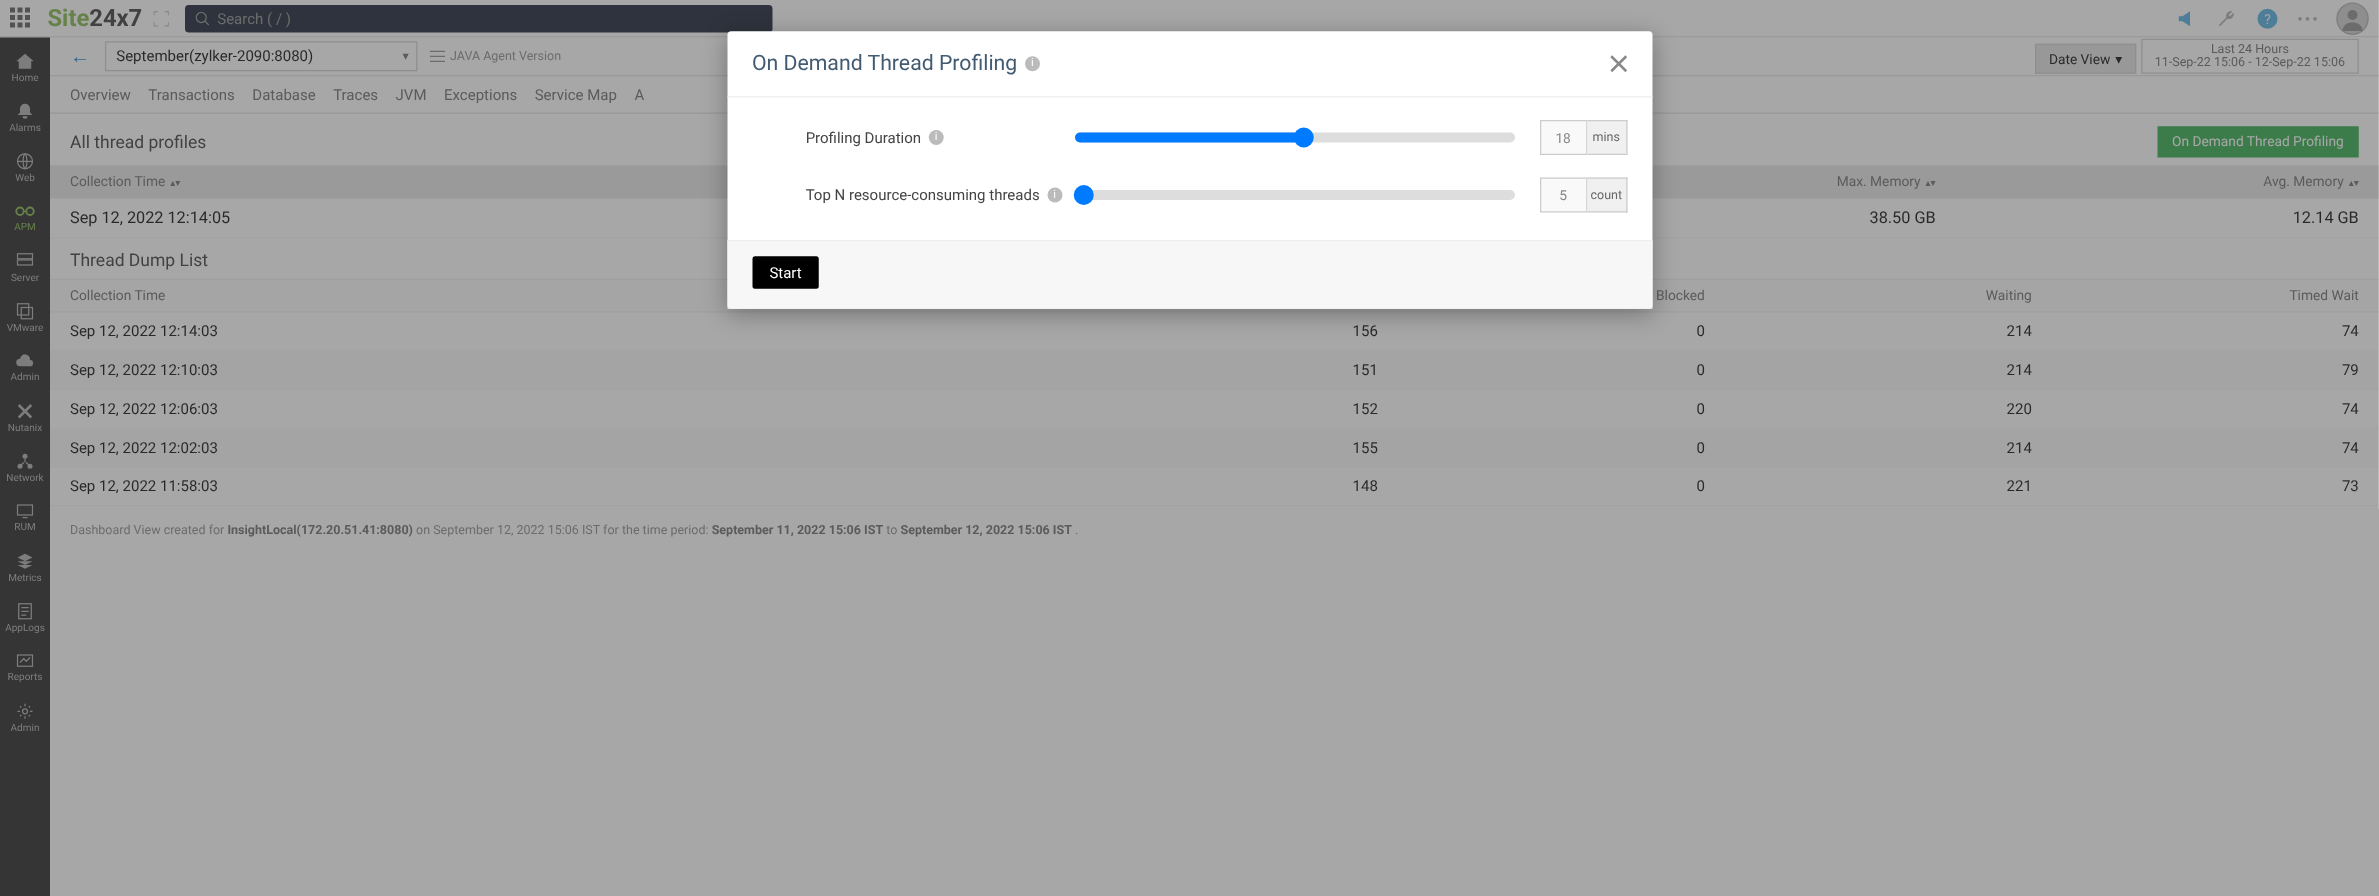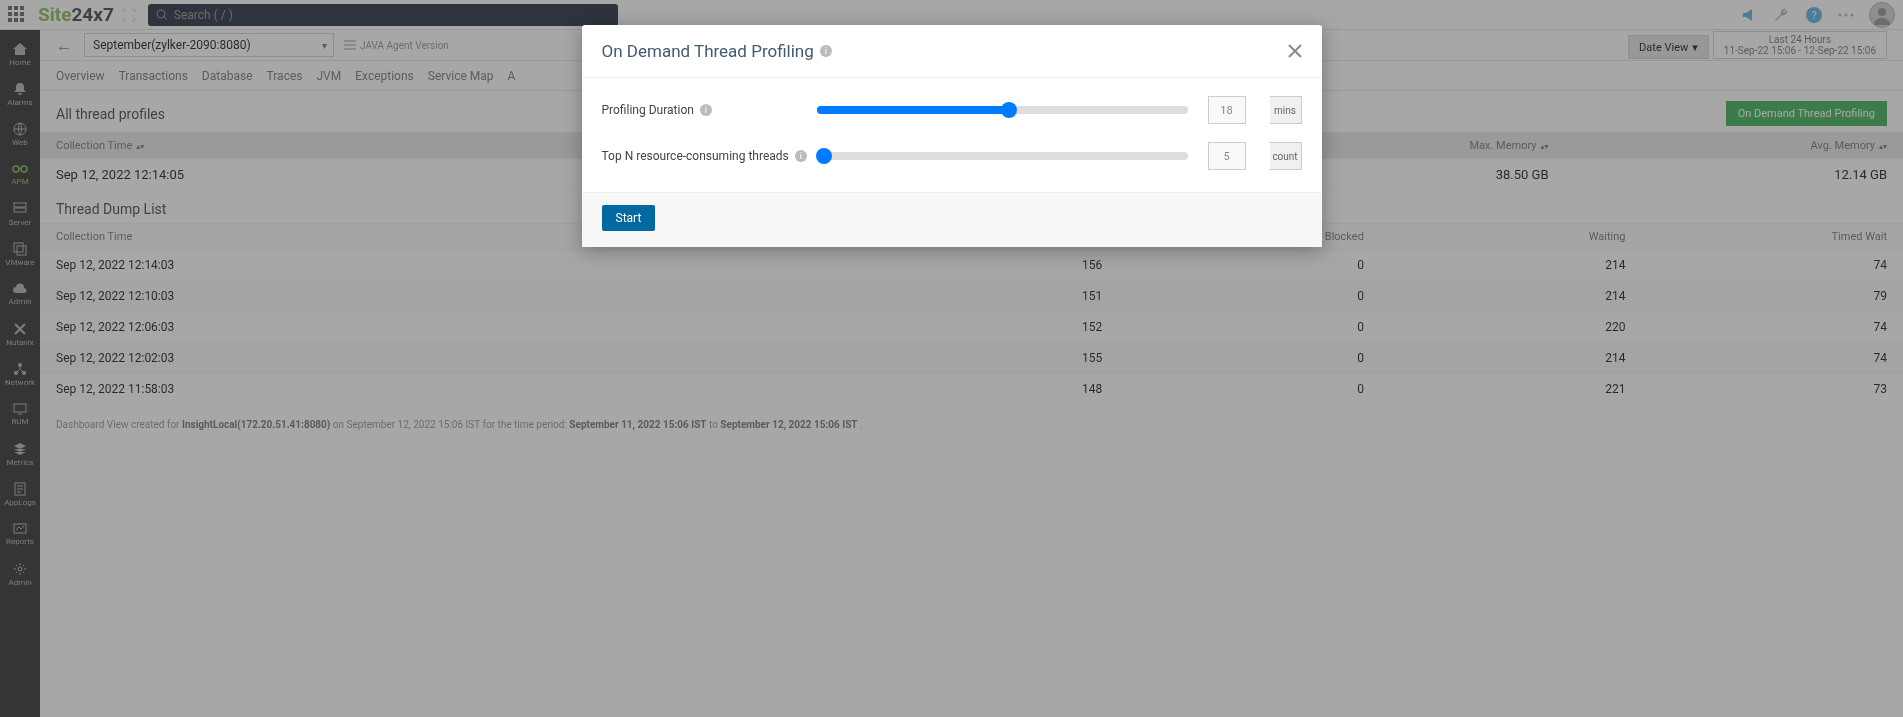--- a/index.html
+++ b/index.html
@@ -64,31 +64,31 @@
 .footer-note { font-size: 10px; color: #888; padding: 14px 16px;}
 .footer-note b { color: #666; }
 
 
 .overlay { position: absolute; inset: 0; background: rgba(80,80,80,0.5); display: flex; justify-content: center; align-items: flex-start; }
 .modal { width: 740px; background: #fff; margin-top: 25px; border-radius: 3px; box-shadow: 0 4px 20px rgba(0,0,0,0.3); }
 .modal-header { padding: 14px 20px; border-bottom: 1px solid #eee; display: flex; align-items: center; }
 .modal-title { font-size: 17px; color: #435b71; font-weight: 400; }
 .info-icon { width: 12px; height: 12px; border-radius: 50%; background: #bbb; color: #fff; display: inline-flex; align-items: center; justify-content: center; font-size: 9px; margin-left: 6px; }
 .modal-close { margin-left: auto; font-size: 20px; color: #888; cursor: pointer; background:none; border:none;}
-.modal-body { padding: 18px 20px 4px; }
+.modal-body { padding: 18px 20px 4px; margin-left: 43px; }
 .form-row { display: flex; align-items: center; margin-bottom: 18px; }
 .form-label { width: 215px; font-size: 12px; color: #444; display: flex; align-items: center; }
 .slider-wrap { flex: 1; position: relative; height: 8px; background: #ddd; border-radius: 4px; margin-right: 20px;}
 .slider-fill { position: absolute; left: 0; top: 0; bottom: 0; background: #007bff; border-radius: 4px;}
 .slider-thumb { position: absolute; top: 50%; width: 16px; height: 16px; background: #007bff; border-radius: 50%; transform: translate(-50%,-50%); cursor: grab;}
-.value-group { display: flex; height: 28px; gap: 24px;}
+.value-group { display: flex; height: 28px;}
 .value-input { width: 38px; border: 1px solid #ccc; text-align: center; font-size: 11px; color: #888; background: #f9f9f9;}
 .value-unit { width: 32px; border: 1px solid #ccc; border-left: none; display: flex; align-items: center; justify-content: center; font-size: 10px; color: #666; background: #f0f0f0;}
 .modal-footer { padding: 12px 20px 16px; background: #f7f7f7; border-top: 1px solid #eee;}
-.start-btn { background: #0369a1; color: #fff; border: none; padding: 6px 14px; font-size: 12px; cursor: pointer; border-radius: 2px;}
+.start-btn { background: #000000; color: #fff; border: none; padding: 6px 14px; font-size: 12px; cursor: pointer; border-radius: 2px;}
 </style>
 </head>
 <body>
 
 <div class="top-header">
   <div class="apps-icon">
       <span></span>
       <span></span>
       <span></span>
       <span></span>

